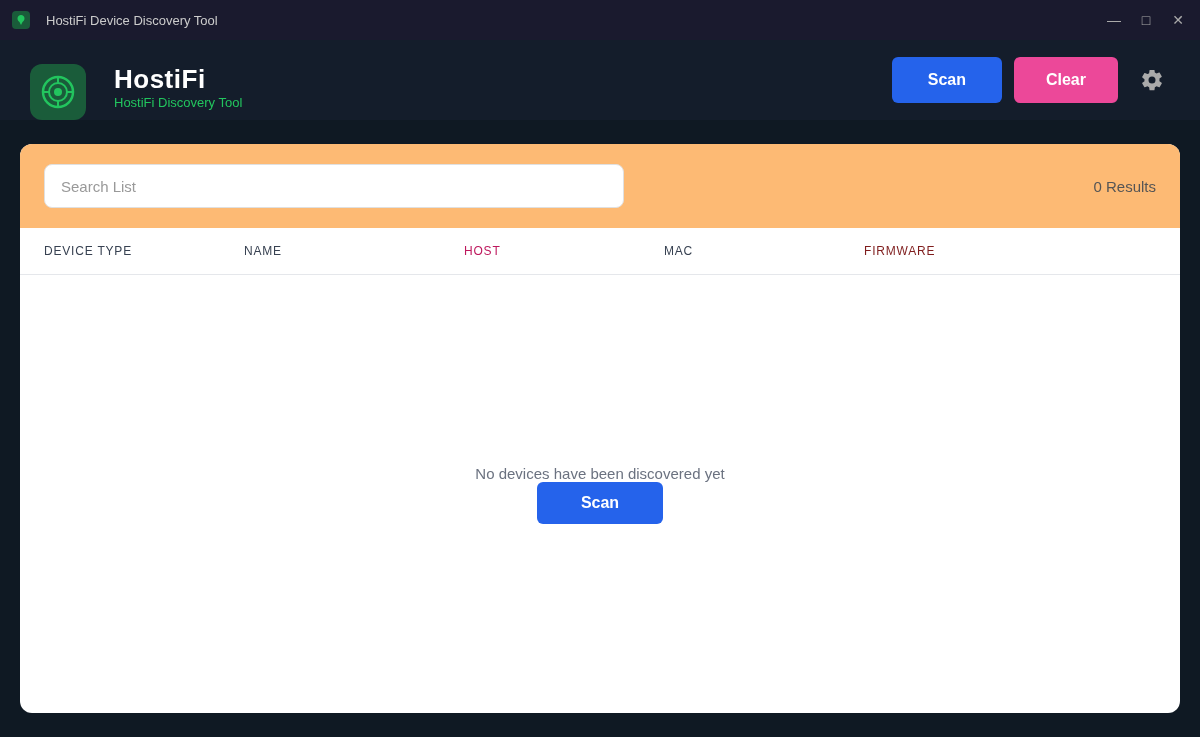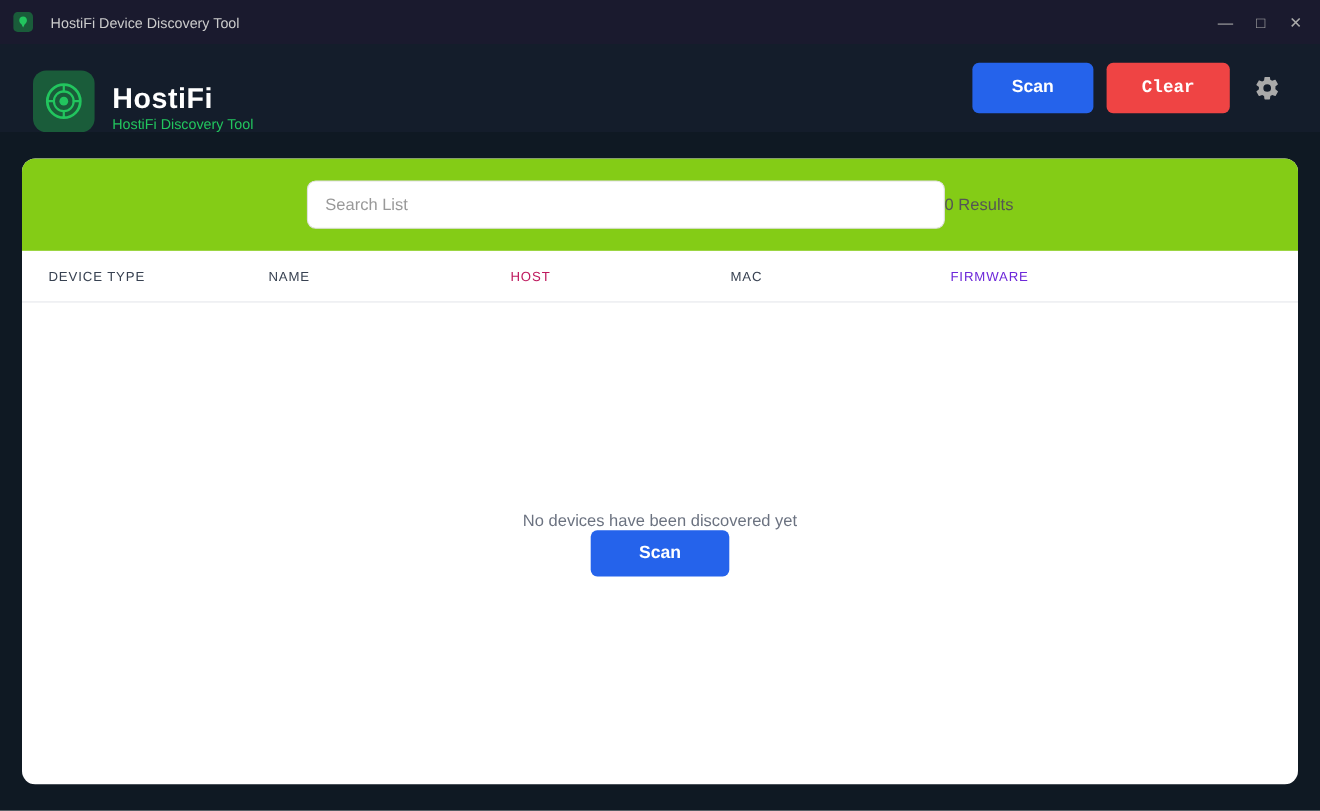--- a/index.html
+++ b/index.html
@@ -67,22 +67,22 @@
       height: 80px;
       display: flex;
       align-items: center;
       justify-content: space-between;
       padding: 0 30px;
       flex-shrink: 0;
     }
 
     .brand-section {
       display: flex;
-      align-items: flex-end;
-      gap: 16px;
+      align-items: flex-start;
+      gap: 28px;
       margin-top: 24px;
     }
 
     .brand-logo {
       width: 56px;
       height: 56px;
       background: #1a5c3a;
       border-radius: 12px;
       display: flex;
       align-items: center;
@@ -124,30 +124,29 @@
       border: none;
       border-radius: 6px;
       padding: 10px 36px;
       font-size: 16px;
       font-weight: 600;
       cursor: pointer;
       height: 46px;
     }
 
     .btn-clear {
-      background: #ef4444;
+      background: #ec4899;
       color: white;
       border: none;
       border-radius: 6px;
       padding: 10px 32px;
       font-size: 16px;
       font-weight: 600;
       cursor: pointer;
       height: 46px;
-      font-family: Liberation Mono, monospace;
     }
 
     .settings-btn {
       color: #aaaaaa;
       cursor: pointer;
       width: 36px;
       height: 36px;
       display: flex;
       align-items: center;
       justify-content: center;
@@ -165,25 +164,25 @@
       background: white;
       border-radius: 12px;
       height: 100%;
       display: flex;
       flex-direction: column;
       overflow: hidden;
     }
 
     
     .search-bar {
-      background: #84cc16;
+      background: #fdba74;
       padding: 20px 24px;
       display: flex;
       align-items: center;
-      justify-content: center;
+      justify-content: space-between;
       flex-shrink: 0;
     }
 
     .search-input {
       width: 580px;
       height: 44px;
       background: white;
       border: 1px solid #e0e0e0;
       border-radius: 8px;
       padding: 0 16px;
@@ -222,21 +221,21 @@
       letter-spacing: 0.8px;
       text-transform: uppercase;
       color: #374151;
     }
 
     .col-header.host {
       color: #be185d;
     }
 
     .col-header.firmware {
-      color: #6d28d9;
+      color: #7f1d1d;
     }
 
     .table-body {
       flex: 1;
       display: flex;
       flex-direction: column;
       align-items: center;
       justify-content: center;
     }
 

